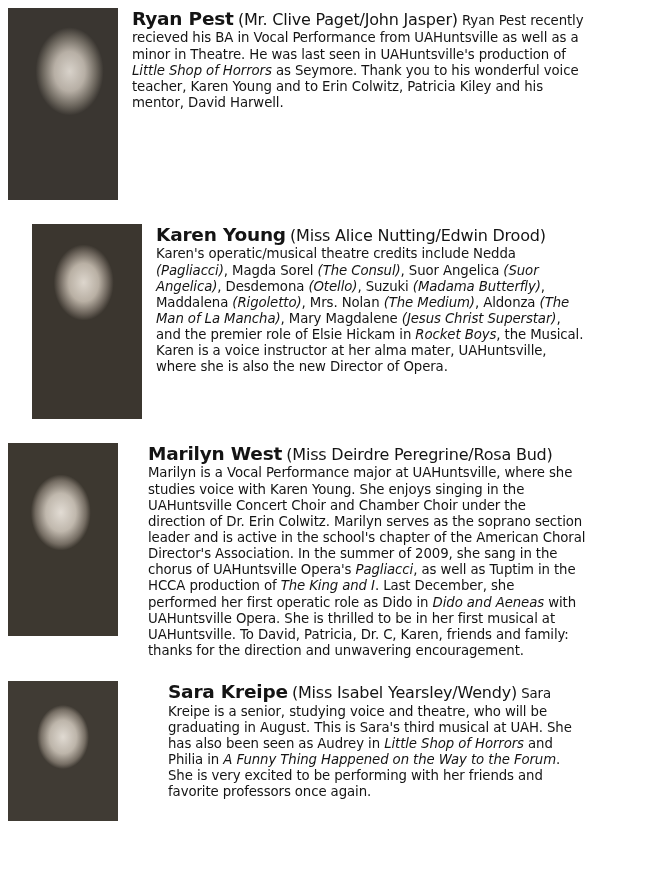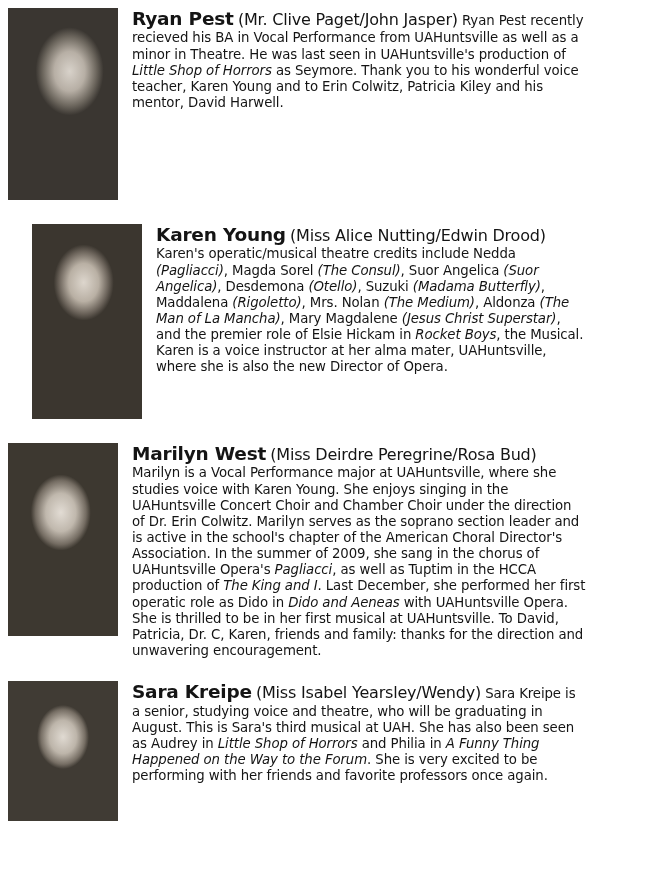--- a/index.html
+++ b/index.html
@@ -129,34 +129,34 @@
           <div class="grad"></div>
         </div>
     </div>
     <div class="text-col">
       <p class="bio-text">
         <span class="name">Karen Young</span><span> </span><span class="role">(Miss Alice Nutting/Edwin Drood)</span><span class="body"><span> Karen's operatic/musical theatre credits include Nedda </span><span class="it">(Pagliacci)</span><span>, Magda Sorel </span><span class="it">(The Consul)</span><span>, Suor Angelica </span><span class="it">(Suor Angelica)</span><span>, Desdemona </span><span class="it">(Otello)</span><span>, Suzuki </span><span class="it">(Madama Butterfly)</span><span>, Maddalena </span><span class="it">(Rigoletto)</span><span>, Mrs. Nolan </span><span class="it">(The Medium)</span><span>, Aldonza </span><span class="it">(The Man of La Mancha)</span><span>, Mary Magdalene </span><span class="it">(Jesus Christ Superstar)</span><span>, and the premier role of Elsie Hickam in </span><span class="it">Rocket Boys</span><span>, the Musical. Karen is a voice instructor at her alma mater, UAHuntsville, where she is also the new Director of Opera.</span></span>
       </p>
     </div>
   </div>
 
-  <div class="bio" style="padding-top:24px;">
+  <div class="bio" style="padding-top:24px;gap:16px;">
     <div class="photo-wrap">
       <div class="photo p3">
           <div class="grad"></div>
         </div>
     </div>
     <div class="text-col">
       <p class="bio-text">
         <span class="name">Marilyn West</span><span> </span><span class="role">(Miss Deirdre Peregrine/Rosa Bud)</span><span class="body"><span> Marilyn is a Vocal Performance major at UAHuntsville, where she studies voice with Karen Young. She enjoys singing in the UAHuntsville Concert Choir and Chamber Choir under the direction of Dr. Erin Colwitz. Marilyn serves as the soprano section leader and is active in the school's chapter of the American Choral Director's Association. In the summer of 2009, she sang in the chorus of UAHuntsville Opera's </span><span class="it">Pagliacci</span><span>, as well as Tuptim in the HCCA production of </span><span class="it">The King and I</span><span>. Last December, she performed her first operatic role as Dido in </span><span class="it">Dido and Aeneas</span><span> with UAHuntsville Opera. She is thrilled to be in her first musical at UAHuntsville. To David, Patricia, Dr. C, Karen, friends and family: thanks for the direction and unwavering encouragement.</span></span>
       </p>
     </div>
   </div>
 
-  <div class="bio" style="padding-top:22px;">
+  <div class="bio" style="padding-top:22px;gap:36px;">
     <div class="photo-wrap">
       <div class="photo p4">
           <div class="grad"></div>
         </div>
     </div>
     <div class="text-col">
       <p class="bio-text">
         <span class="name">Sara Kreipe</span><span> </span><span class="role">(Miss Isabel Yearsley/Wendy)</span><span class="body"><span> Sara Kreipe is a senior, studying voice and theatre, who will be graduating in August. This is Sara's third musical at UAH. She has also been seen as Audrey in </span><span class="it">Little Shop of Horrors</span><span> and Philia in </span><span class="it">A Funny Thing Happened on the Way to the Forum</span><span>. She is very excited to be performing with her friends and favorite professors once again.</span></span>
       </p>
     </div>

